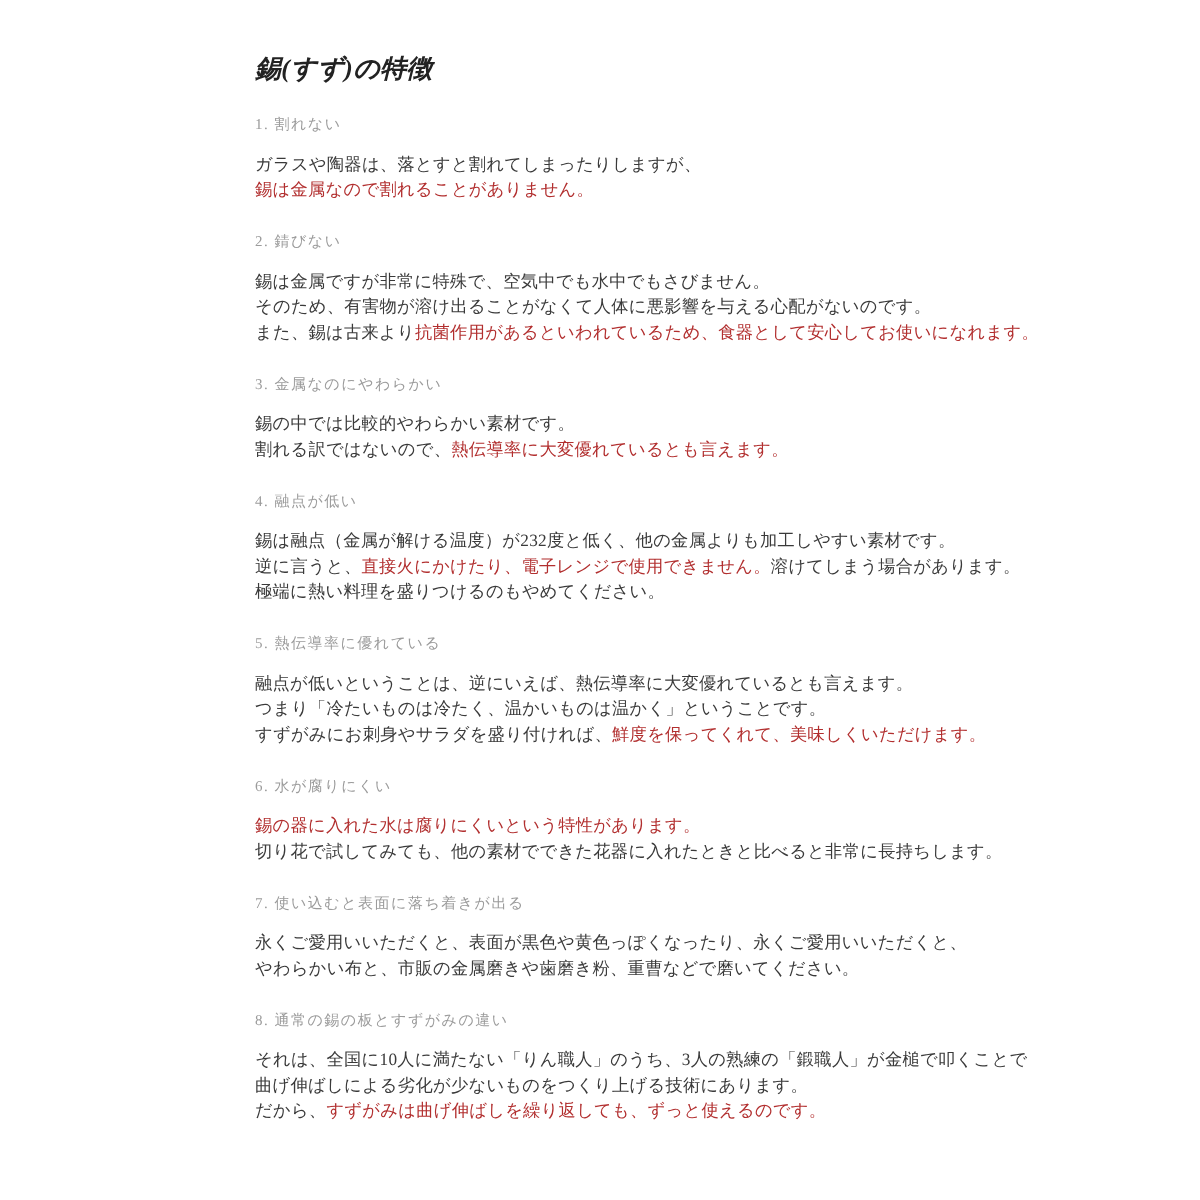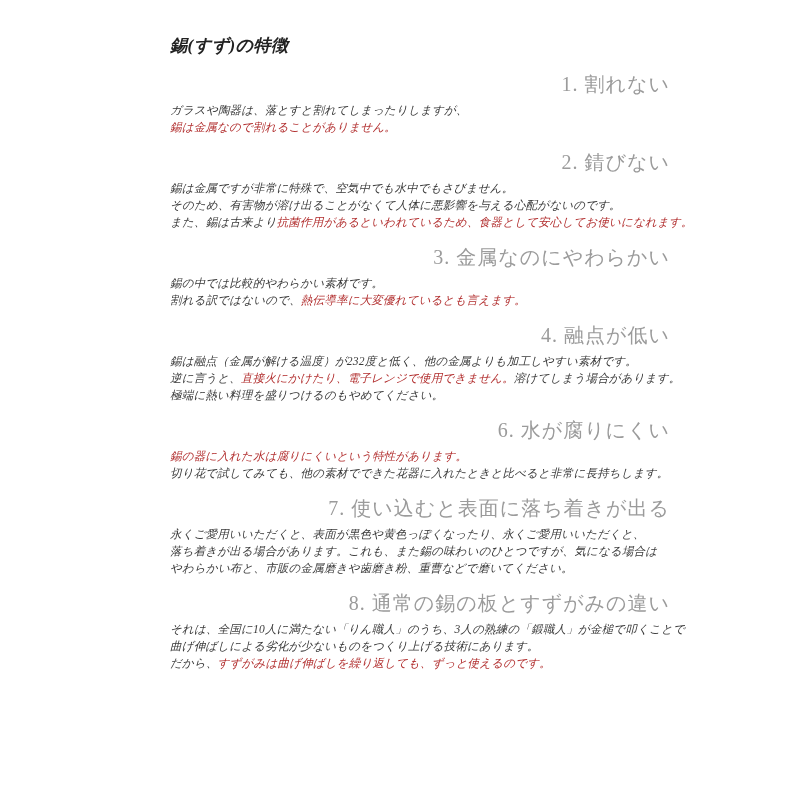--- a/index.html
+++ b/index.html
@@ -21,36 +21,34 @@
     font-size: 17px;
     font-weight: bold;
     color: var(--title-color, #222222);
     margin: 0 0 8px 0;
     line-height: 24px;
     letter-spacing: 0.5px;
     font-style: italic;
   }
   .section { margin-top: 16px; }
   .sec-heading {
-    font-size: 20px;
+    font-size: 10px;
     font-weight: normal;
     color: var(--heading-color, #9b9b9b);
     margin: 0 0 8px 0;
     line-height: 20px;
     letter-spacing: 1px;
-    text-align: right;
   }
   .line {
     margin: 0;
     font-size: 11.5px;
     line-height: 17px;
     color: var(--body-color, #3a3a3a);
     white-space: nowrap;
     letter-spacing: 0.2px;
-    font-style: italic;
   }
   .line .red { color: var(--accent-red, #b22f2f); text-align: center; }
   .line .normal { color: var(--body-color, #3a3a3a); }
 </style>
 </head>
 <body>
 
 <div class="page">
   <h1 class="title">錫(すず)の特徴</h1>
   <div id="sections">
@@ -70,28 +68,33 @@
         <p class="line"><span class="normal">錫の中では比較的やわらかい素材です。</span></p>
         <p class="line"><span class="normal">割れる訳ではないので、</span><span class="red">熱伝導率に大変優れているとも言えます。</span></p>
       </section>
       <section class="section">
         <h2 class="sec-heading">4. 融点が低い</h2>
         <p class="line"><span class="normal">錫は融点（金属が解ける温度）が232度と低く、他の金属よりも加工しやすい素材です。</span></p>
         <p class="line"><span class="normal">逆に言うと、</span><span class="red">直接火にかけたり、電子レンジで使用できません。</span><span class="normal">溶けてしまう場合があります。</span></p>
         <p class="line"><span class="normal">極端に熱い料理を盛りつけるのもやめてください。</span></p>
       </section>
       <section class="section">
+        <h2 class="sec-heading">5. 熱伝導率に優れている</h2>
+        <p class="line"><span class="normal">融点が低いということは、逆にいえば、熱伝導率に大変優れているとも言えます。</span></p>
+        <p class="line"><span class="normal">つまり「冷たいものは冷たく、温かいものは温かく」ということです。</span></p>
+        <p class="line"><span class="normal">すずがみにお刺身やサラダを盛り付ければ、</span><span class="red">鮮度を保ってくれて、美味しくいただけます。</span></p>
+      </section>
+      <section class="section">
         <h2 class="sec-heading">6. 水が腐りにくい</h2>
         <p class="line"><span class="red">錫の器に入れた水は腐りにくいという特性があります。</span></p>
         <p class="line"><span class="normal">切り花で試してみても、他の素材でできた花器に入れたときと比べると非常に長持ちします。</span></p>
       </section>
       <section class="section">
         <h2 class="sec-heading">7. 使い込むと表面に落ち着きが出る</h2>
         <p class="line"><span class="normal">永くご愛用いいただくと、表面が黒色や黄色っぽくなったり、永くご愛用いいただくと、</span></p>
-        <p class="line"><span class="normal">落ち着きが出る場合があります。これも、また錫の味わいのひとつですが、気になる場合は</span></p>
         <p class="line"><span class="normal">やわらかい布と、市販の金属磨きや歯磨き粉、重曹などで磨いてください。</span></p>
       </section>
       <section class="section">
         <h2 class="sec-heading">8. 通常の錫の板とすずがみの違い</h2>
         <p class="line"><span class="normal">それは、全国に10人に満たない「りん職人」のうち、3人の熟練の「鍛職人」が金槌で叩くことで</span></p>
         <p class="line"><span class="normal">曲げ伸ばしによる劣化が少ないものをつくり上げる技術にあります。</span></p>
         <p class="line"><span class="normal">だから、</span><span class="red">すずがみは曲げ伸ばしを繰り返しても、ずっと使えるのです。</span></p>
       </section>
     </div>
 </div>

